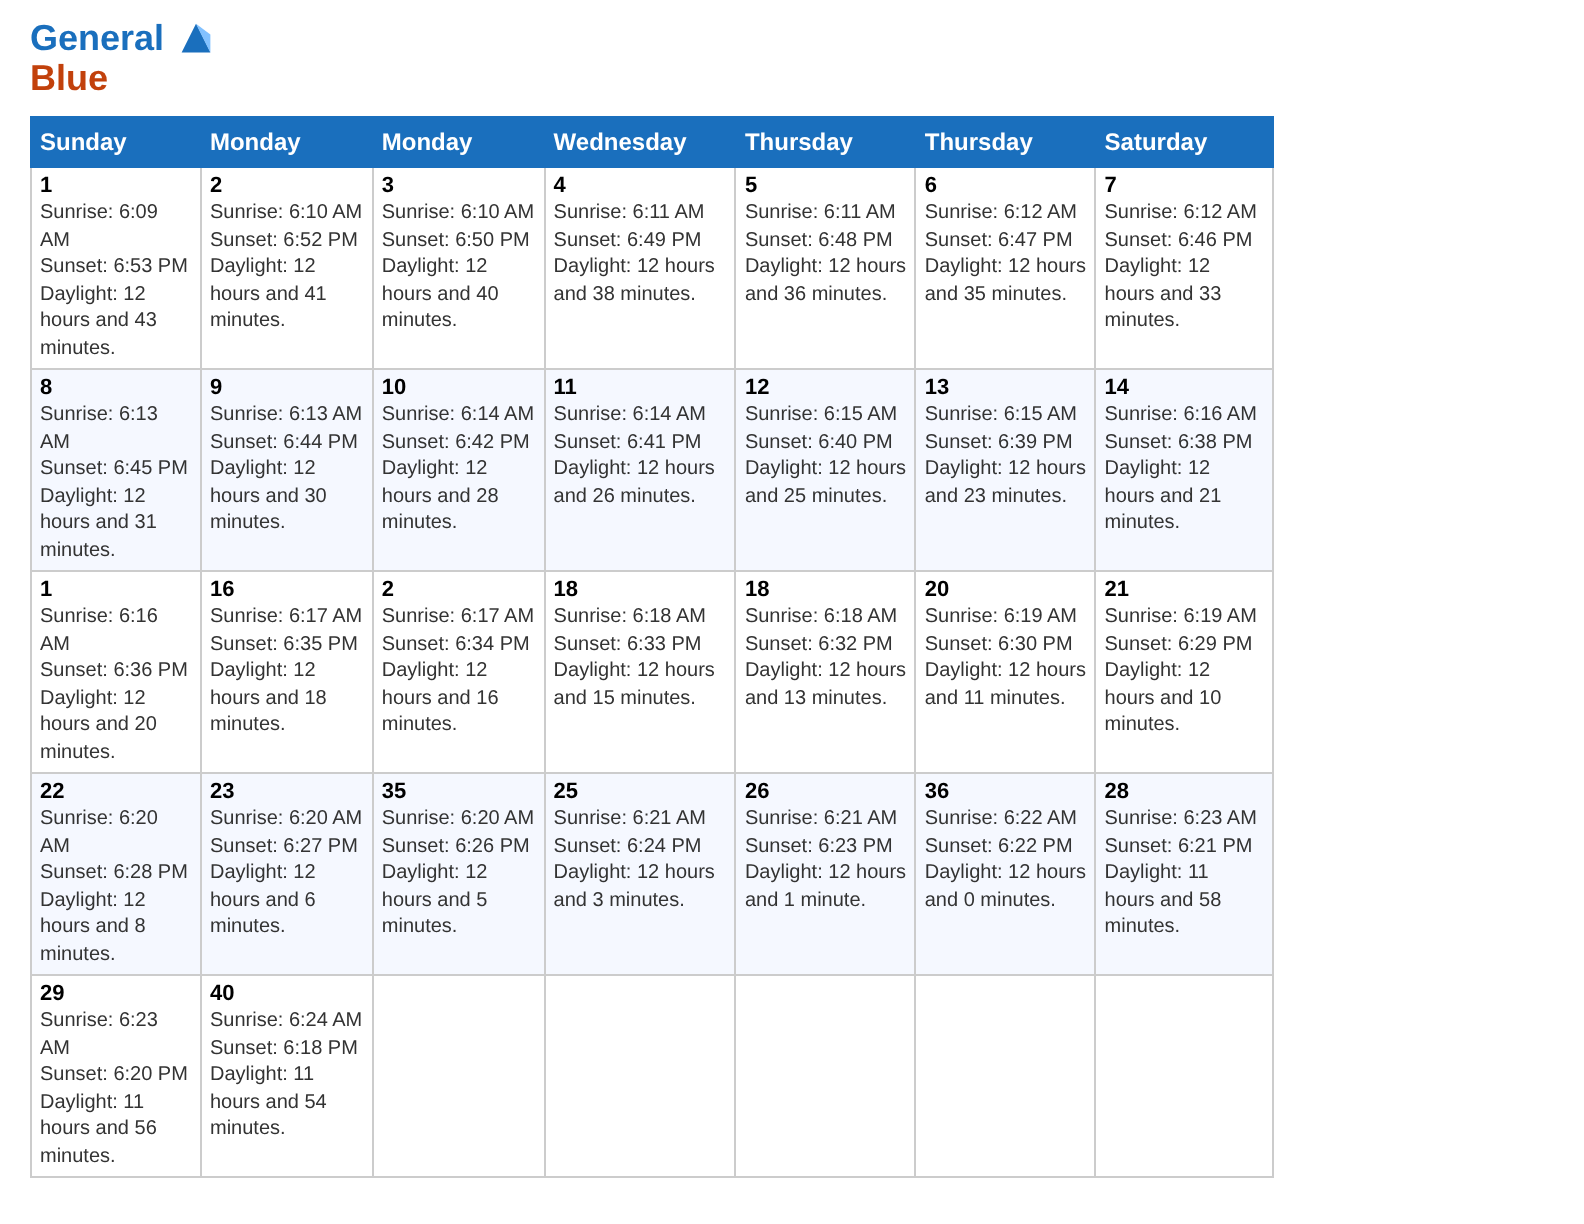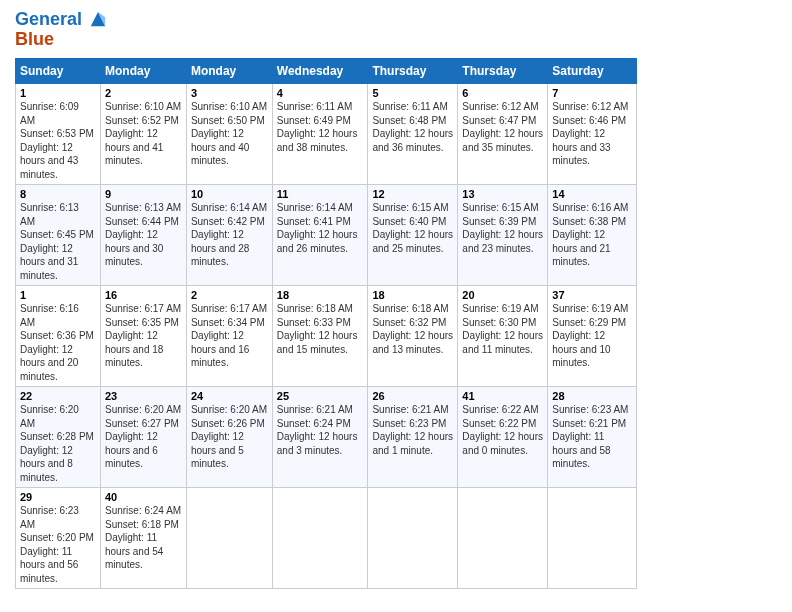--- a/index.html
+++ b/index.html
@@ -286,21 +286,21 @@
         </td>
           <td>
           <span class="day-num">20</span>
           <div class="day-info">
             Sunrise: 6:19 AM<br>
             Sunset: 6:30 PM<br>
             Daylight: 12 hours and 11 minutes.
           </div>
         </td>
           <td>
-          <span class="day-num">37</span>
+          <span class="day-num">21</span>
           <div class="day-info">
             Sunrise: 6:19 AM<br>
             Sunset: 6:29 PM<br>
             Daylight: 12 hours and 10 minutes.
           </div>
         </td>
         </tr>
         <tr>
           <td>
           <span class="day-num">22</span>
@@ -312,21 +312,21 @@
         </td>
           <td>
           <span class="day-num">23</span>
           <div class="day-info">
             Sunrise: 6:20 AM<br>
             Sunset: 6:27 PM<br>
             Daylight: 12 hours and 6 minutes.
           </div>
         </td>
           <td>
-          <span class="day-num">24</span>
+          <span class="day-num">35</span>
           <div class="day-info">
             Sunrise: 6:20 AM<br>
             Sunset: 6:26 PM<br>
             Daylight: 12 hours and 5 minutes.
           </div>
         </td>
           <td>
           <span class="day-num">25</span>
           <div class="day-info">
             Sunrise: 6:21 AM<br>
@@ -336,21 +336,21 @@
         </td>
           <td>
           <span class="day-num">26</span>
           <div class="day-info">
             Sunrise: 6:21 AM<br>
             Sunset: 6:23 PM<br>
             Daylight: 12 hours and 1 minute.
           </div>
         </td>
           <td>
-          <span class="day-num">41</span>
+          <span class="day-num">36</span>
           <div class="day-info">
             Sunrise: 6:22 AM<br>
             Sunset: 6:22 PM<br>
             Daylight: 12 hours and 0 minutes.
           </div>
         </td>
           <td>
           <span class="day-num">28</span>
           <div class="day-info">
             Sunrise: 6:23 AM<br>

